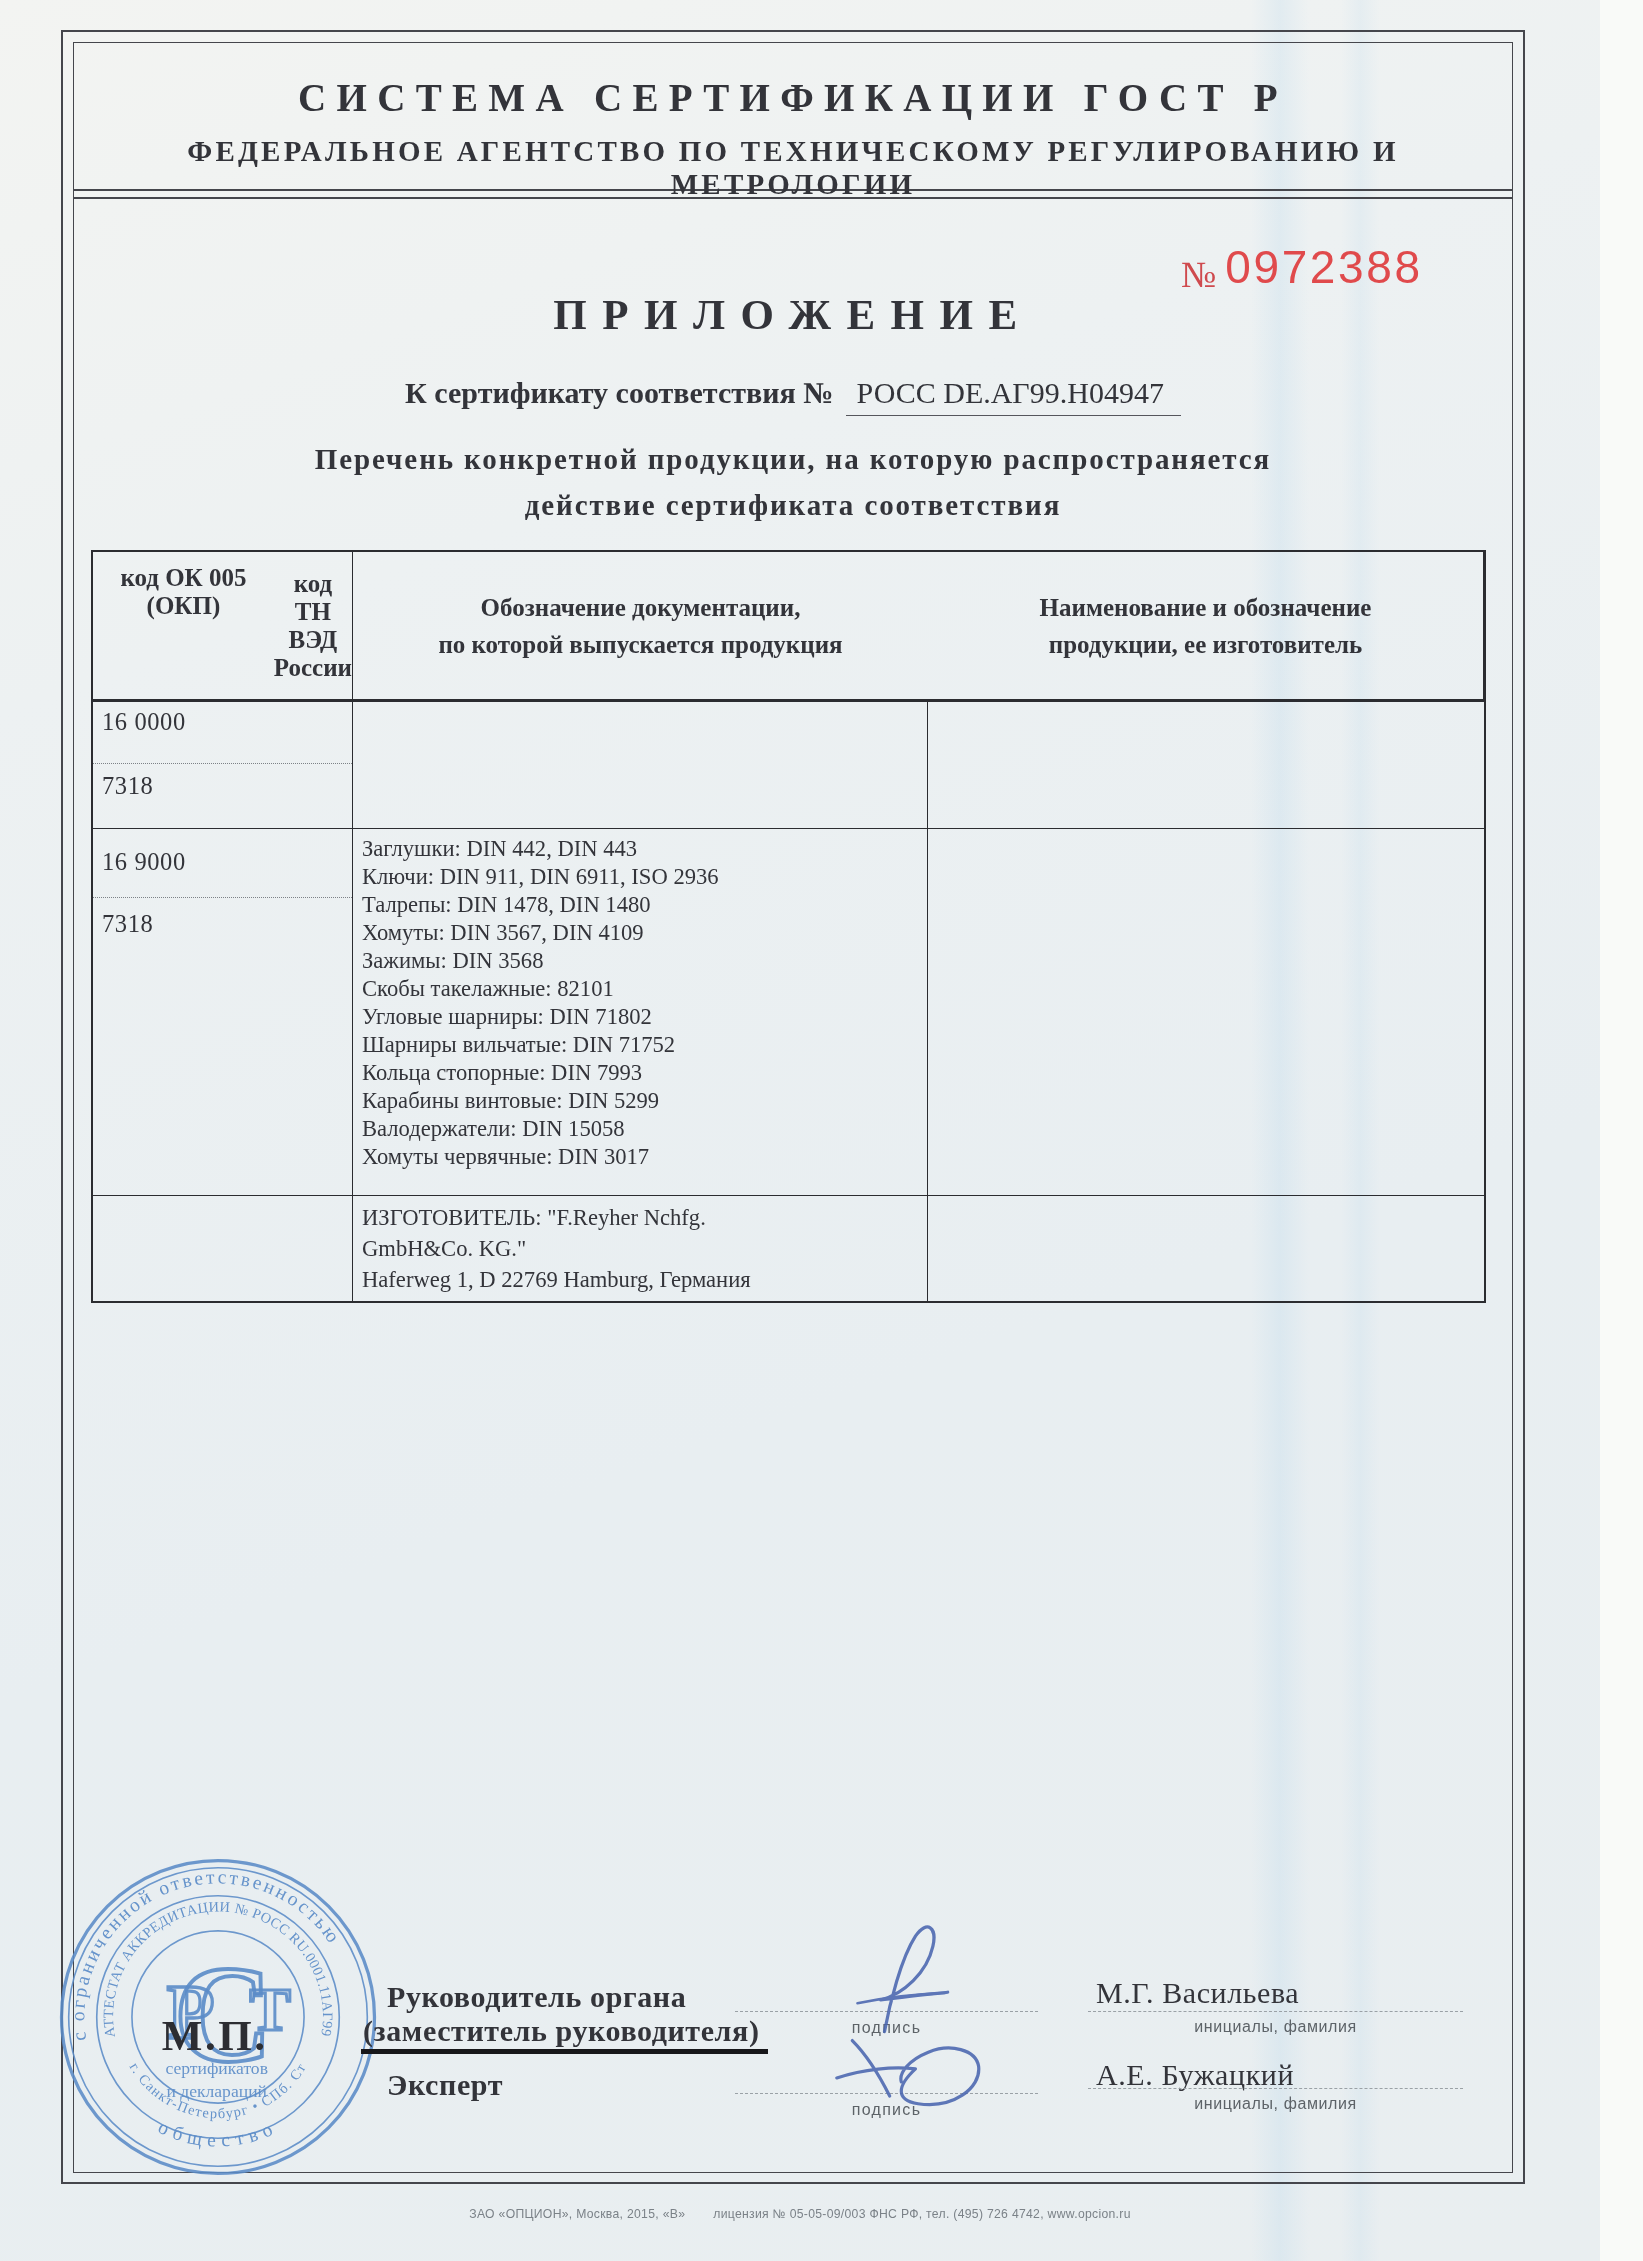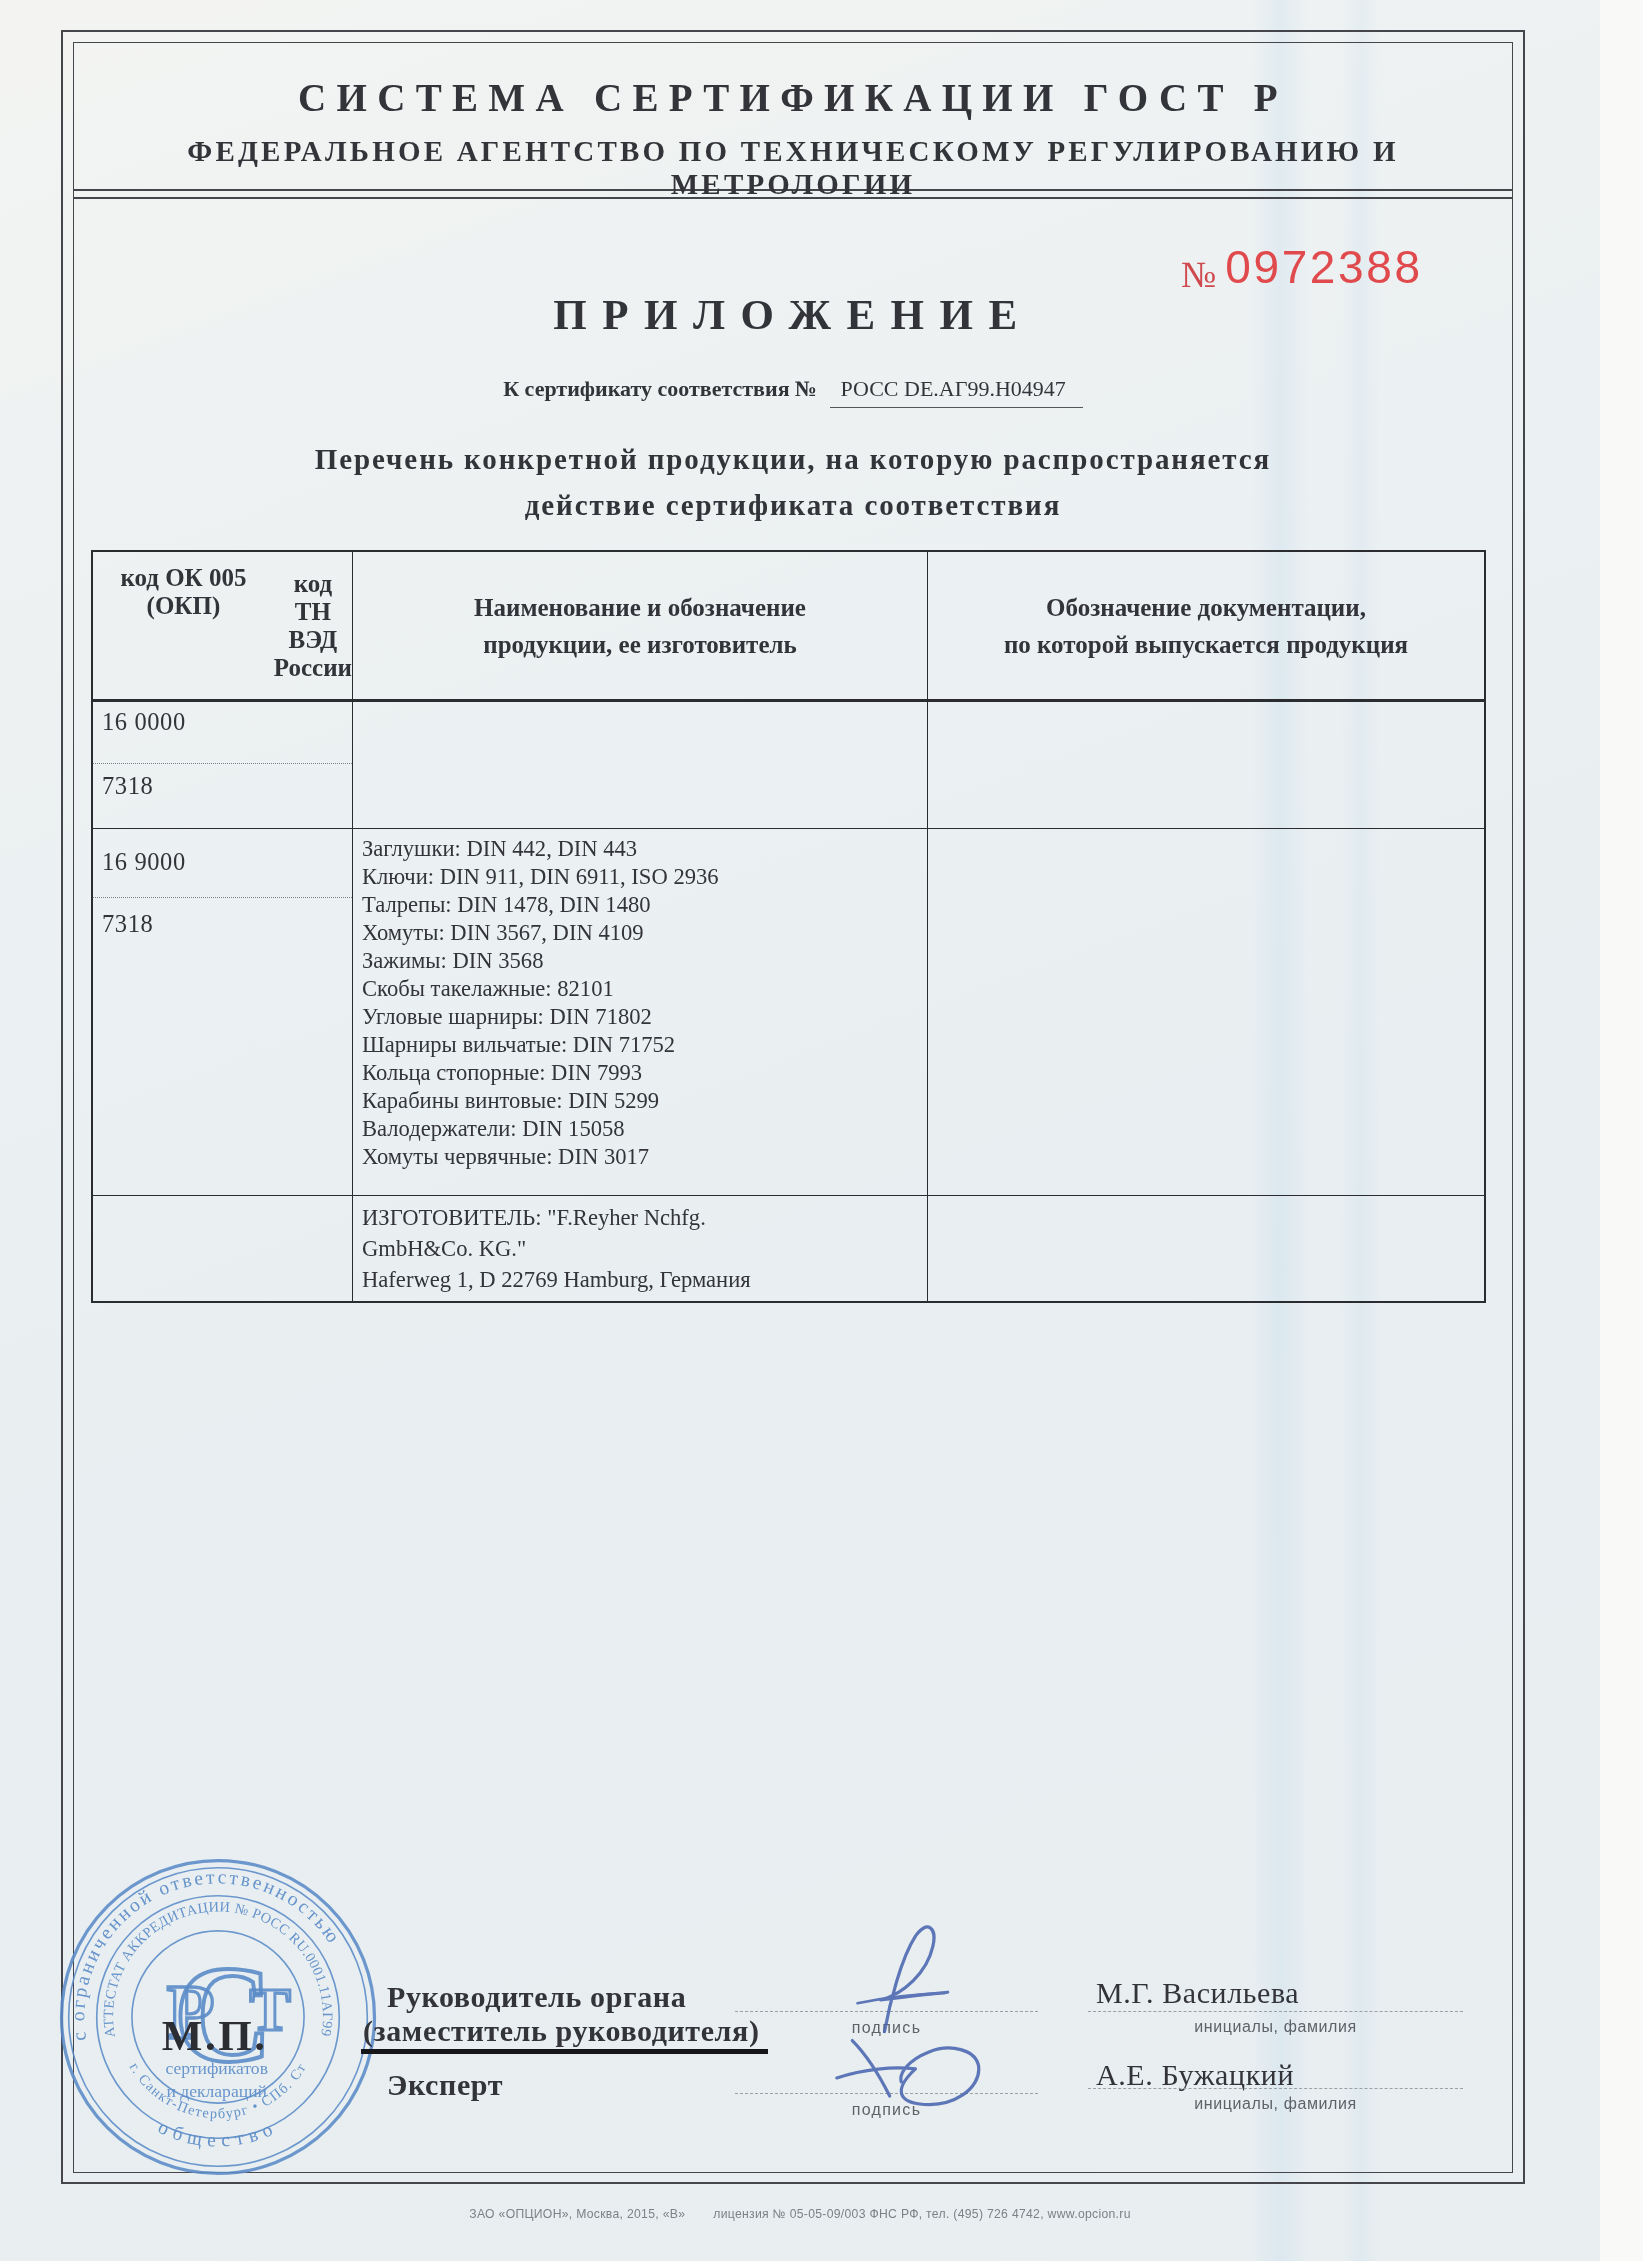--- a/index.html
+++ b/index.html
@@ -26,21 +26,21 @@
 
   .blank-no{position:absolute;left:1181px;top:244px;display:flex;align-items:flex-start}
   .no-sign{font-size:37px;color:#cf4a4e;margin-top:9px;margin-right:9px}
   .no-digits{font-family:"Liberation Sans",sans-serif;font-size:46px;line-height:1;
       color:var(--red);letter-spacing:2.6px;font-weight:400}
 
   .doc-title{position:absolute;left:73px;top:290px;width:1440px;text-align:center;
       font-size:43px;font-weight:bold;letter-spacing:15.5px}
 
   .cert-line{position:absolute;left:73px;top:376px;width:1440px;display:flex;
-      justify-content:center;align-items:baseline;gap:13px;font-size:22px}
+      justify-content:center;align-items:baseline;gap:13px;font-size:30px}
   .cert-label{font-weight:bold}
   .cert-value{border-bottom:1.9px solid #55565c;padding:0 17px 5.2px 10.3px}
 
   .purpose{position:absolute;left:73px;width:1440px;text-align:center;font-size:29px;font-weight:bold;letter-spacing:1.9px}
   .p1{top:443px}.p2{top:489px}
 
   .ptable{position:absolute;left:91px;top:550px;border:2.6px solid var(--line);
       display:grid;grid-template-columns:260px 575px 556px;grid-template-rows:150px 127px 367px 105px;
       box-sizing:content-box}
   .cell{position:relative}
@@ -124,30 +124,30 @@
   <div class="purpose p1">Перечень конкретной продукции,  на которую распространяется</div>
   <div class="purpose p2">действие сертификата соответствия</div>
 
   <div class="ptable">
 
     <div class="cell th th-col1 br bb5">
       <div class="th-top">код ОК 005 (ОКП)</div>
       <div class="th-sep"></div>
       <div class="th-bottom">код ТН ВЭД России</div>
     </div>
+    <div class="cell th bb5">
+      <div class="th-two">
+        <div>Обозначение документации,</div>
+        <div>по которой выпускается продукция</div>
+      </div>
+    </div>
     <div class="cell th br bb5">
       <div class="th-two">
         <div>Наименование и обозначение</div>
         <div>продукции, ее изготовитель</div>
-      </div>
-    </div>
-    <div class="cell th bb5">
-      <div class="th-two">
-        <div>Обозначение документации,</div>
-        <div>по которой выпускается продукция</div>
       </div>
     </div>
 
     <div class="cell code r1 br bb3">
       <div class="okp">16 0000</div>
       <div class="dots"></div>
       <div class="tnv">7318</div>
     </div>
     <div class="cell r1 br bb3"></div>
     <div class="cell r1 bb3"></div>

